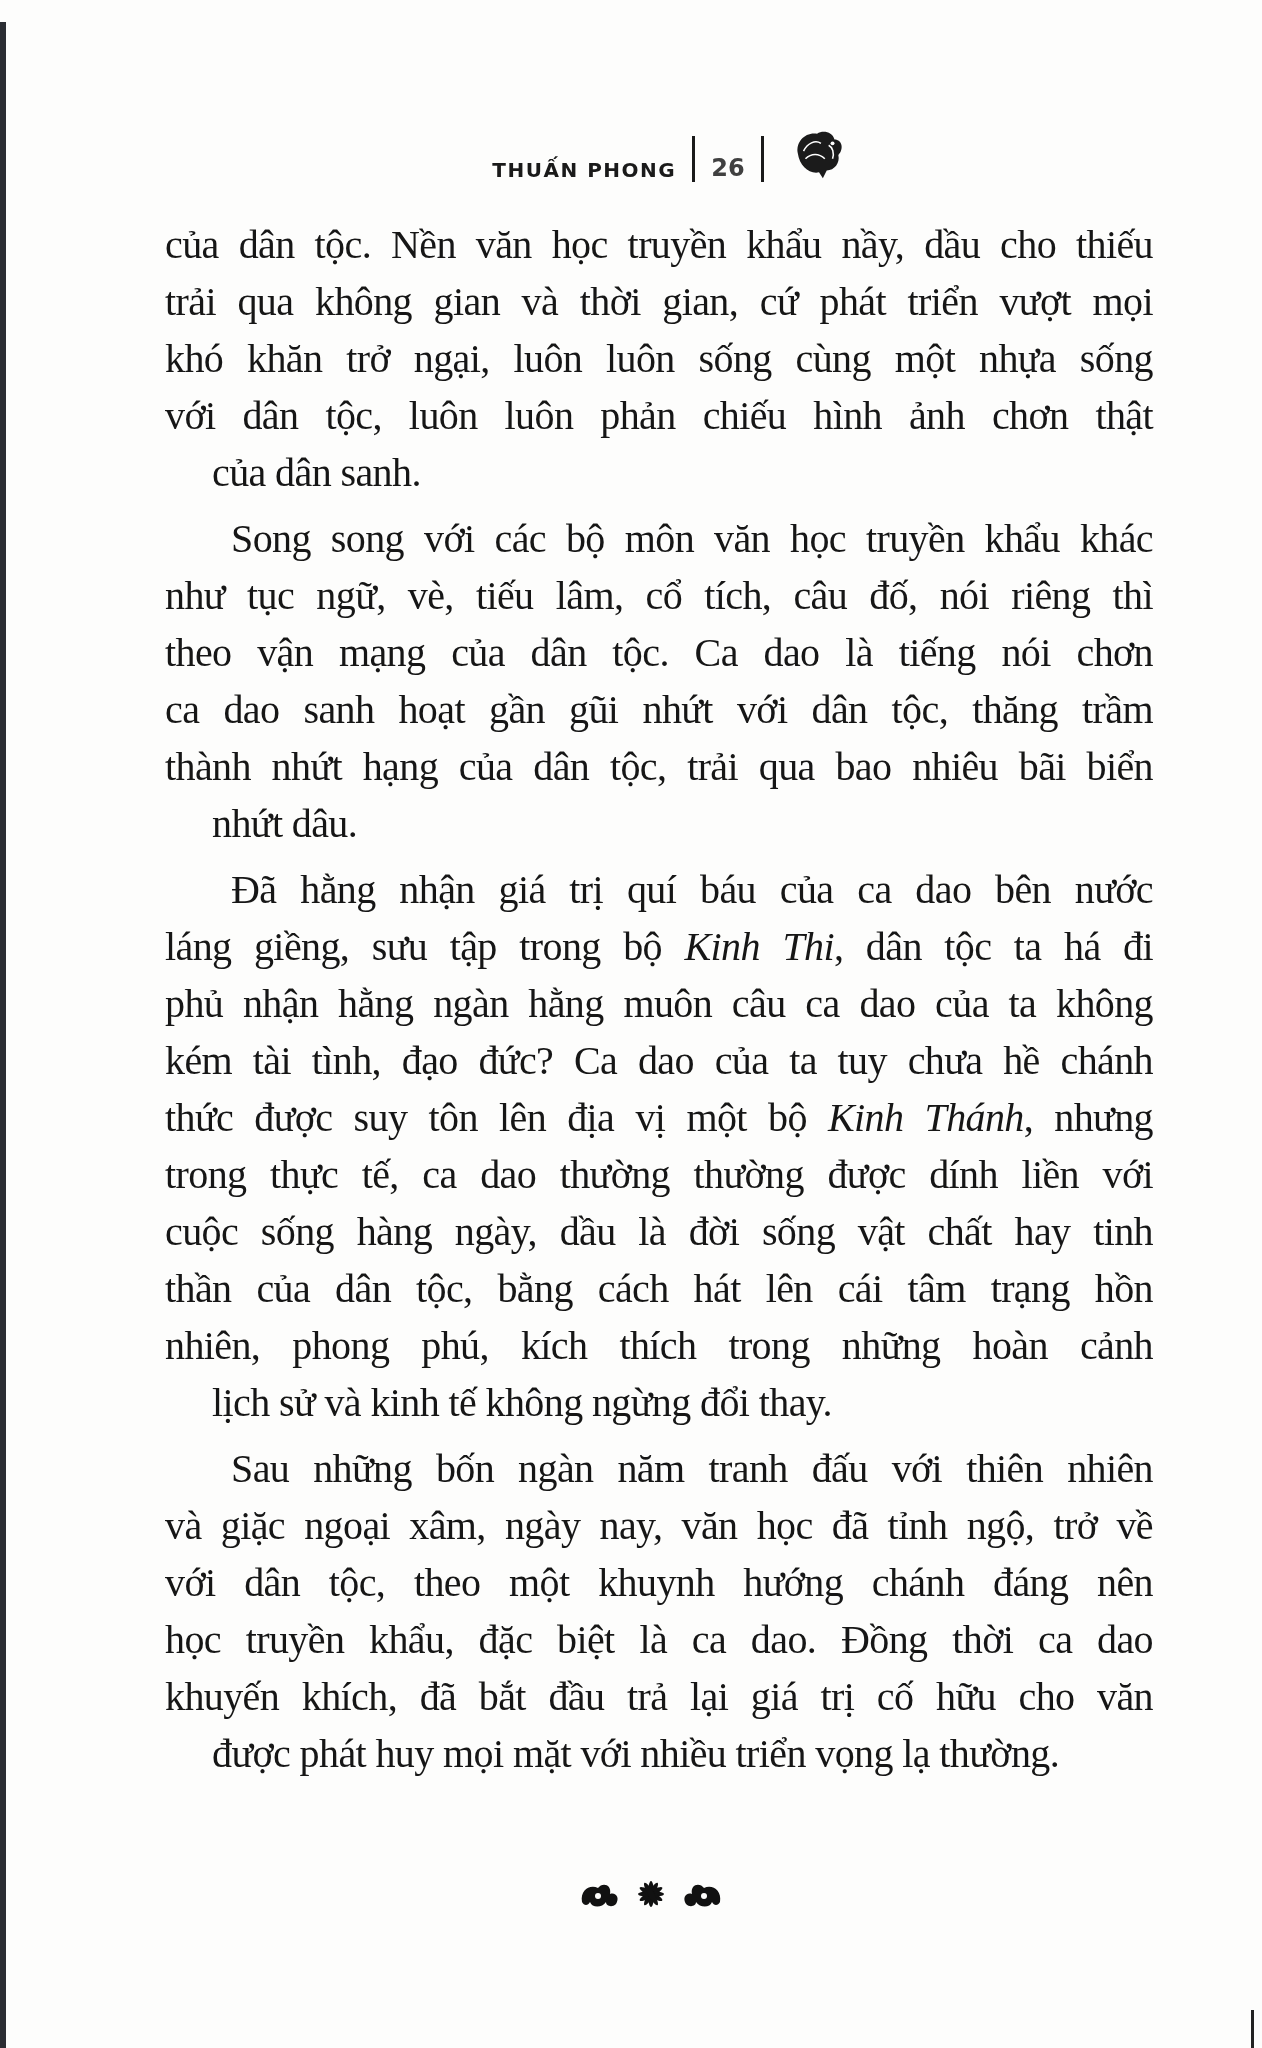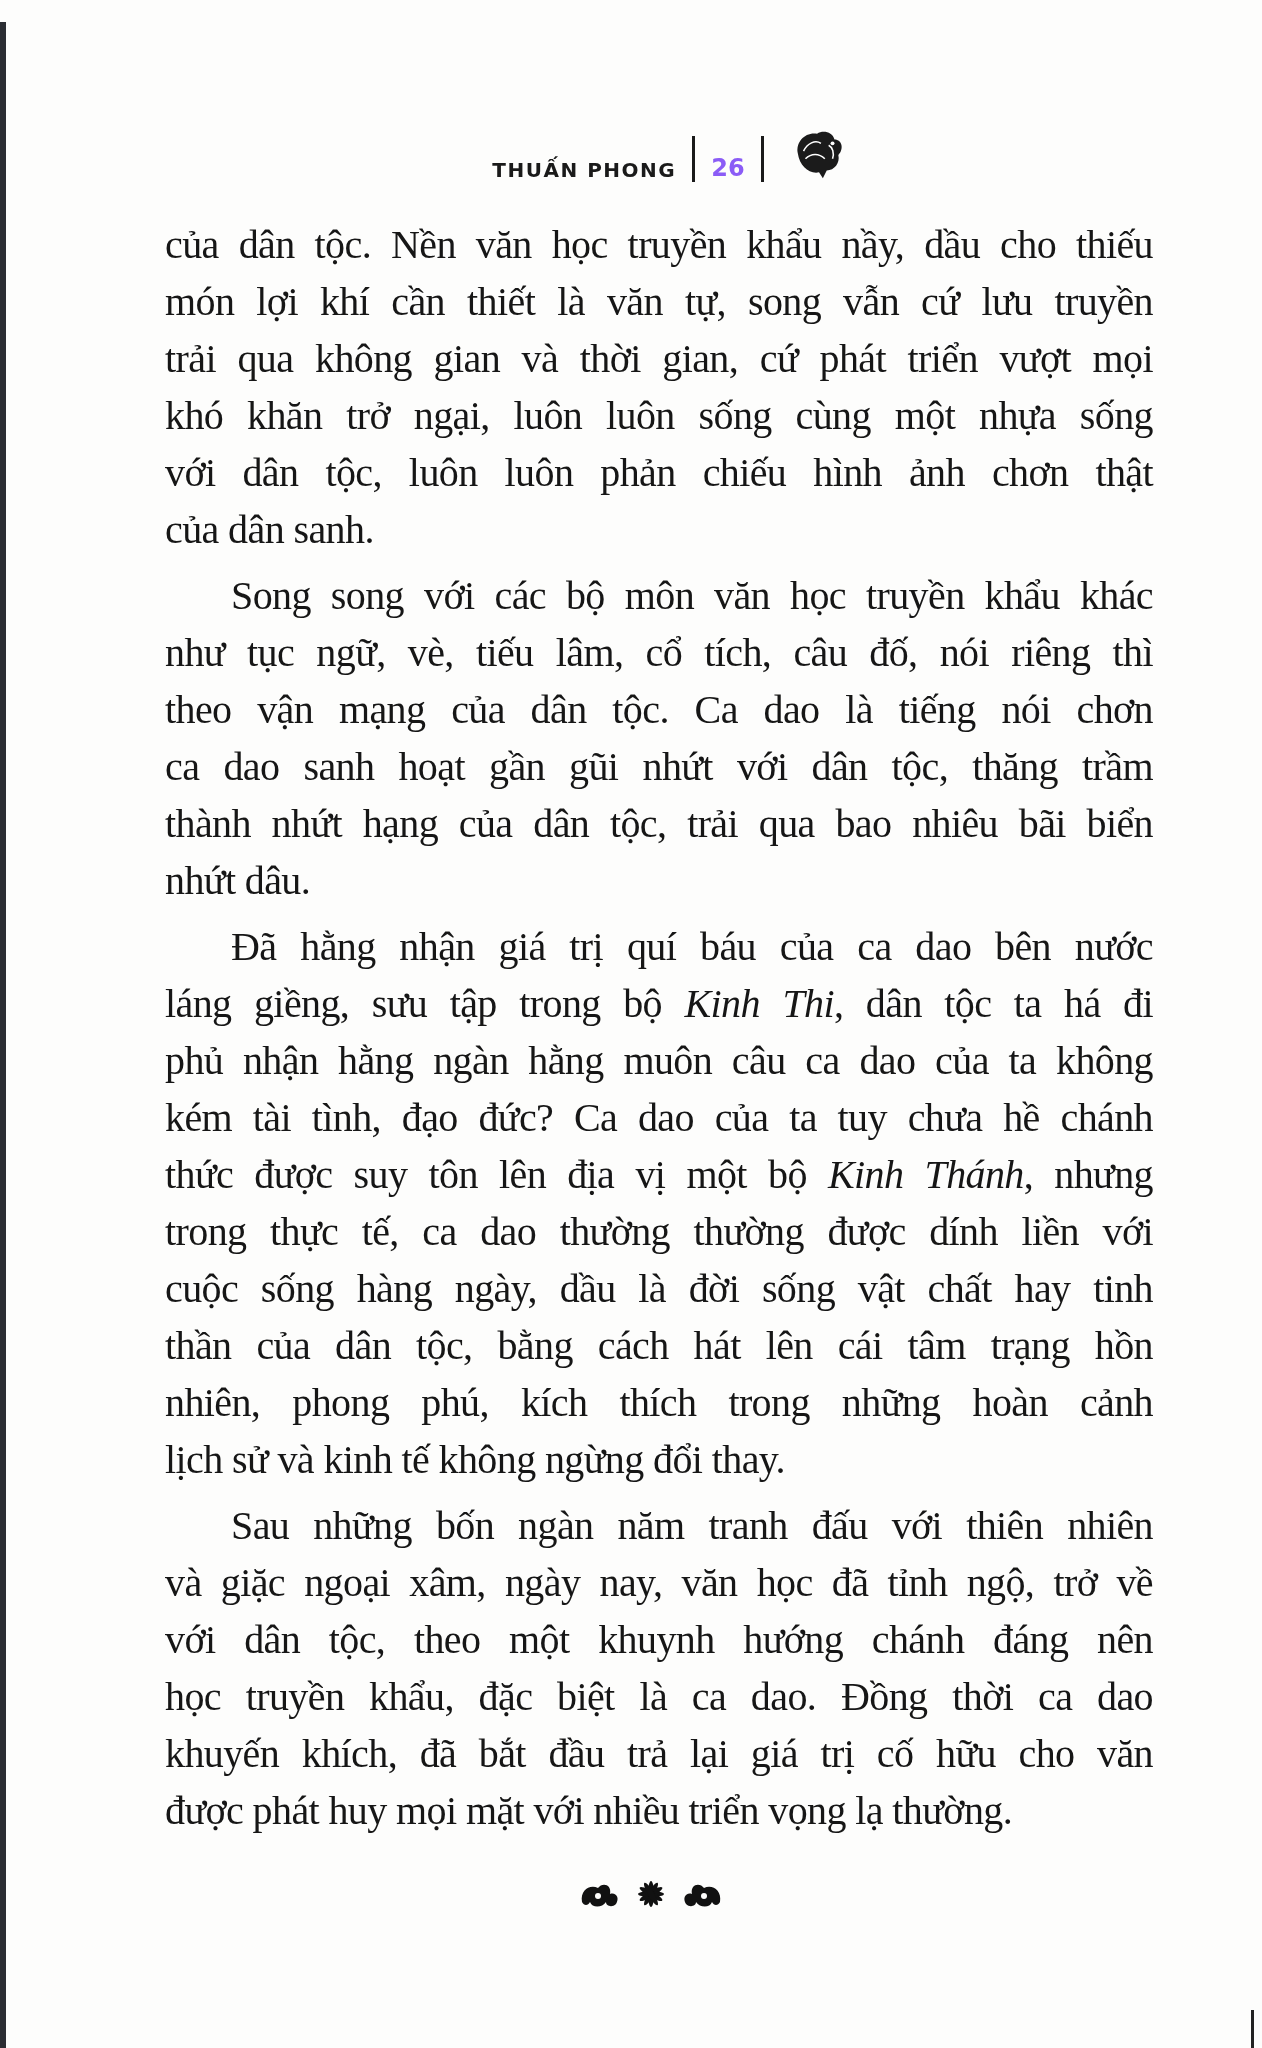--- a/index.html
+++ b/index.html
@@ -14,32 +14,32 @@
   .header {
     position: absolute; top: 124px; left: 0; width: 1262px;
     display: flex; justify-content: center; align-items: flex-end;
     padding-left: 30px; box-sizing: border-box; margin-left: 24px;
   }
   .running-head {
     font-family: "DejaVu Sans", sans-serif; font-weight: bold; font-size: 20px;
     letter-spacing: 1.5px; color: #1a1a1a;
   }
   .sep { width: 3px; height: 46px; background: #1a1a1a; margin: 0 16px; }
-  .page-num { font-family: "DejaVu Sans", sans-serif; font-size: 24px; font-weight: bold; color: #8b5cf6; }
+  .page-num { font-family: "DejaVu Sans", sans-serif; font-size: 24px; font-weight: bold; color: #404040; }
   .emblem { width: 58px; height: 58px; margin-left: 10px; }
   .text-block {
     position: absolute; left: 165px; width: 988px; top: 216px;
   }
   .para {
     margin: 0; font-size: 40px; line-height: 57px; text-align: justify;
     text-align-last: left; letter-spacing: -0.6px;
   }
   .gap { height: 9px; }
   .line { display: block; text-align: justify; text-align-last: justify; white-space: nowrap; }
-  .line.last { text-align-last: left; }
+  .line.last { text-align-last: left; margin-left: 47px; }
   em { font-style: italic; }
   .ornament {
     position: absolute; top: 1872px; left: 0; width: 1262px; text-align: center;
     font-size: 34px; font-weight: bold; color: #111; letter-spacing: 2px;
     padding-left: 40px; box-sizing: border-box;
   }
 </style>
 </head>
 <body>
 
@@ -54,21 +54,20 @@
   <svg class="emblem" viewBox="0 0 60 60">
     <path d="M8 30 C6 18 16 8 28 10 C34 6 44 8 46 16 C54 16 56 26 50 32 C52 40 46 48 38 48 L34 56 L30 50 C20 52 10 44 8 30 Z" fill="#1b1b1b"></path>
     <path d="M14 28 C18 20 26 16 32 20 M16 36 C22 30 30 30 36 36 M40 22 C44 24 46 30 44 36" stroke="#fff" stroke-width="1.6" fill="none"></path>
     <circle cx="44" cy="20" r="2" fill="#fff"></circle>
   </svg>
 </div>
 
 <div class="text-block" id="body">
     <p class="para">
       <span class="line">của dân tộc. Nền văn học truyền khẩu nầy, dầu cho thiếu</span>
-      <span class="line">món lợi khí cần thiết là văn tự, song vẫn cứ lưu truyền</span>
       <span class="line">trải qua không gian và thời gian, cứ phát triển vượt mọi</span>
       <span class="line">khó khăn trở ngại, luôn luôn sống cùng một nhựa sống</span>
       <span class="line">với dân tộc, luôn luôn phản chiếu hình ảnh chơn thật</span>
       <span class="line last">của dân sanh.</span>
     </p>
     <div class="gap"></div>
     <p class="para">
       <span class="line" style="padding-left: 66px;">Song song với các bộ môn văn học truyền khẩu khác</span>
       <span class="line">như tục ngữ, vè, tiếu lâm, cổ tích, câu đố, nói riêng thì</span>
       <span class="line">theo vận mạng của dân tộc. Ca dao là tiếng nói chơn</span>

